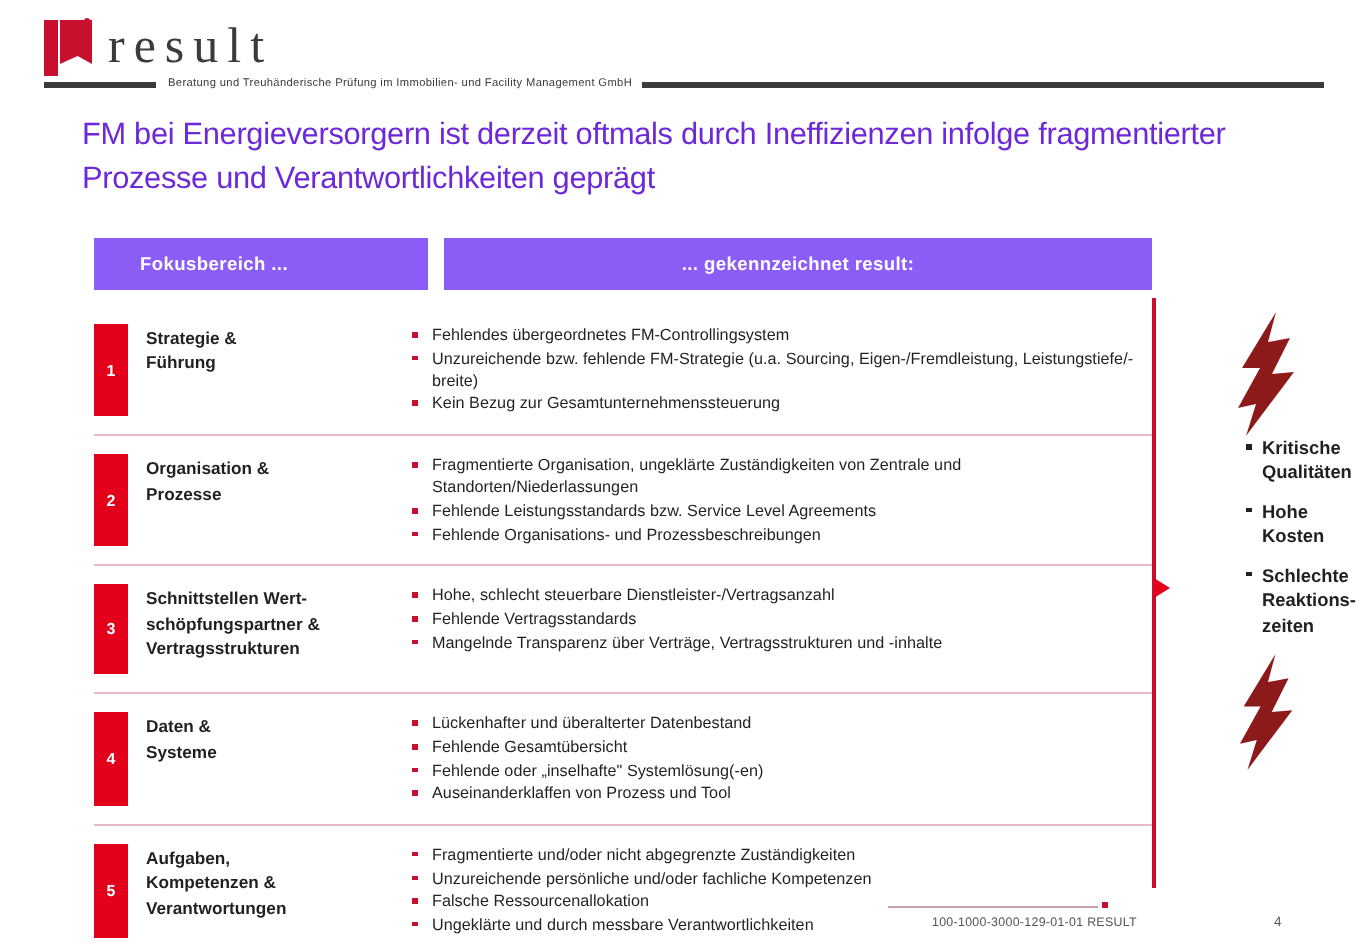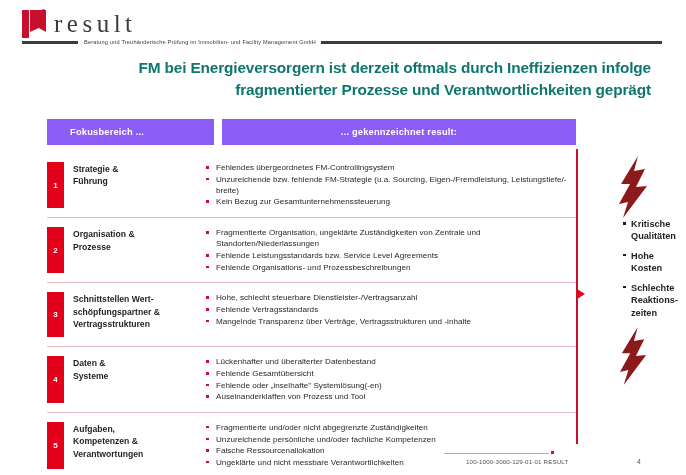--- a/index.html
+++ b/index.html
@@ -40,23 +40,22 @@
   .tag-rule.l{width:56px;}
   .tag-rule.r{flex:1;}
   .tagline-txt{
     font-size:5.6px;letter-spacing:.18px;color:#3b3b3b;white-space:nowrap;
     padding:0 5px 0 6px;font-family:"Liberation Sans", sans-serif;
   }
 
   
   .title{
     position:absolute;left:41px;top:57px;width:610px;
-    font-size:15.4px;font-weight:bold;line-height:1.42;color:#0f766e;
+    font-size:15.4px;font-weight:normal;line-height:1.42;color:#6d28d9;
     letter-spacing:-0.15px;
-    text-align:right;
   }
 
   
   .table{position:absolute;left:47px;top:119px;width:529px;}
   .thead{display:flex;gap:8px;}
   .th{
     background:#8b5cf6;color:#ffffff;font-size:9.3px;font-weight:bold;
     height:26px;display:flex;align-items:center;letter-spacing:.2px;
   }
   .th.left{width:144px;padding-left:23px;}
@@ -206,21 +205,21 @@
         <div class="row">
           <div class="cell-left">
             <div class="numbox">5</div>
             <div class="focus-label">Aufgaben,<br>Kompetenzen &amp;<br>Verantwortungen</div>
           </div>
           <div class="cell-right">
             <ul class="bullets">
               <li>Fragmentierte und/oder nicht abgegrenzte Zuständigkeiten</li>
               <li>Unzureichende persönliche und/oder fachliche Kompetenzen</li>
               <li>Falsche Ressourcenallokation</li>
-              <li>Ungeklärte und nicht messbare Verantwortlichkeiten</li>
+              <li>Ungeklärte und durch messbare Verantwortlichkeiten</li>
             </ul>
           </div>
         </div>
       </div>
   </div>
 
   <div class="vrule"></div>
   <div class="arrow-marker"></div>
 
   <div class="right-panel">

